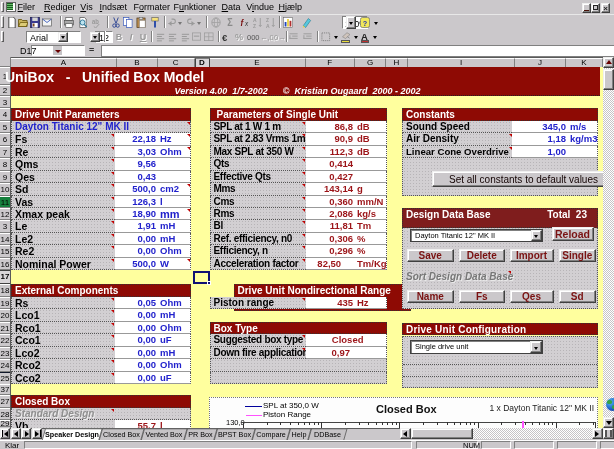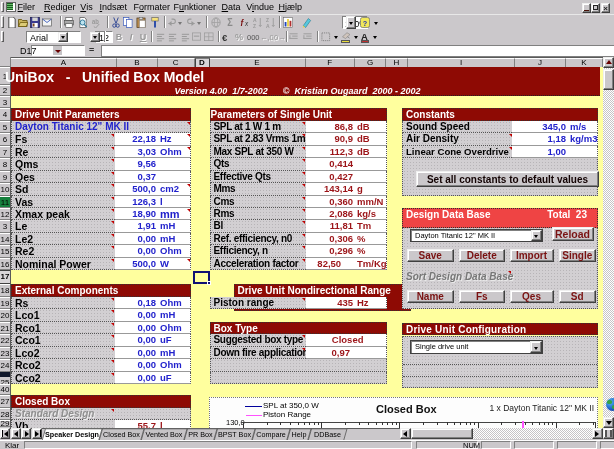--- a/index.html
+++ b/index.html
@@ -244,22 +244,22 @@
 <div class="ab" style="left:0;top:245.35px;width:10px;height:12.44999999999996px;background:#cbc8cb;border-bottom:1px solid #808080;border-top:1px solid #fff;font-size:8px;text-align:center;line-height:11.44999999999996px;color:#000;font-weight:normal;">15</div>
 <div class="ab" style="left:0;top:257.79999999999995px;width:10px;height:12.450000000000045px;background:#cbc8cb;border-bottom:1px solid #808080;border-top:1px solid #fff;font-size:8px;text-align:center;line-height:11.450000000000045px;color:#000;font-weight:normal;">16</div>
 <div class="ab" style="left:0;top:270.25px;width:10px;height:13.850000000000023px;background:#d8d5d8;border-top:1px solid #404040;border-bottom:1px solid #404040;font-size:8px;text-align:center;line-height:12.850000000000023px;color:#000;font-weight:bold;">17</div>
 <div class="ab" style="left:0;top:284.1px;width:10px;height:12.799999999999955px;background:#cbc8cb;border-bottom:1px solid #808080;border-top:1px solid #fff;font-size:8px;text-align:center;line-height:11.799999999999955px;color:#000;font-weight:normal;">18</div>
 <div class="ab" style="left:0;top:296.9px;width:10px;height:12.449999999999989px;background:#cbc8cb;border-bottom:1px solid #808080;border-top:1px solid #fff;font-size:8px;text-align:center;line-height:11.449999999999989px;color:#000;font-weight:normal;">19</div>
 <div class="ab" style="left:0;top:309.34999999999997px;width:10px;height:12.449999999999989px;background:#cbc8cb;border-bottom:1px solid #808080;border-top:1px solid #fff;font-size:8px;text-align:center;line-height:11.449999999999989px;color:#000;font-weight:normal;">20</div>
 <div class="ab" style="left:0;top:321.79999999999995px;width:10px;height:12.450000000000045px;background:#cbc8cb;border-bottom:1px solid #808080;border-top:1px solid #fff;font-size:8px;text-align:center;line-height:11.450000000000045px;color:#000;font-weight:normal;">21</div>
 <div class="ab" style="left:0;top:334.25px;width:10px;height:12.449999999999989px;background:#cbc8cb;border-bottom:1px solid #808080;border-top:1px solid #fff;font-size:8px;text-align:center;line-height:11.449999999999989px;color:#000;font-weight:normal;">22</div>
 <div class="ab" style="left:0;top:346.7px;width:10px;height:12.449999999999989px;background:#cbc8cb;border-bottom:1px solid #808080;border-top:1px solid #fff;font-size:8px;text-align:center;line-height:11.449999999999989px;color:#000;font-weight:normal;">23</div>
 <div class="ab" style="left:0;top:359.15px;width:10px;height:12.449999999999989px;background:#cbc8cb;border-bottom:1px solid #808080;border-top:1px solid #fff;font-size:8px;text-align:center;line-height:11.449999999999989px;color:#000;font-weight:normal;">24</div>
-<div class="ab" style="left:0;top:371.59999999999997px;width:10px;height:18px;background:#cbc8cb;border-bottom:1px solid #808080;border-top:5px solid #0f172a;font-size:8px;text-align:center;line-height:11.450000000000045px;color:#000;font-weight:normal;">25</div>
-<div class="ab" style="left:0;top:384.05px;width:10px;height:11.149999999999977px;background:#cbc8cb;border-bottom:1px solid #808080;border-top:1px solid #fff;font-size:8px;text-align:center;line-height:10.149999999999977px;color:#000;font-weight:normal;">40</div>
+<div class="ab" style="left:0;top:371.59999999999997px;width:10px;height:18px;background:#cbc8cb;border-bottom:1px solid #808080;border-top:1px solid #0f172a;font-size:8px;text-align:center;line-height:11.450000000000045px;color:#000;font-weight:normal;">25</div>
+<div class="ab" style="left:0;top:384.05px;width:10px;height:11.149999999999977px;background:#cbc8cb;border-bottom:1px solid #808080;border-top:1px solid #fff;font-size:8px;text-align:center;line-height:10.149999999999977px;color:#000;font-weight:normal;">37</div>
 <div class="ab" style="left:0;top:395.2px;width:10px;height:12.449999999999989px;background:#cbc8cb;border-bottom:1px solid #808080;border-top:1px solid #fff;font-size:8px;text-align:center;line-height:11.449999999999989px;color:#000;font-weight:normal;">27</div>
 <div class="ab" style="left:0;top:407.65px;width:10px;height:12.450000000000045px;background:#cbc8cb;border-bottom:1px solid #808080;border-top:1px solid #fff;font-size:8px;text-align:center;line-height:11.450000000000045px;color:#000;font-weight:normal;">28</div>
 <div class="ab" style="left:0;top:420.1px;width:10px;height:7.399999999999977px;background:#cbc8cb;border-bottom:1px solid #808080;border-top:1px solid #fff;font-size:8px;text-align:center;line-height:6.399999999999977px;color:#000;font-weight:normal;">29</div>
 <div class="ab" style="left:11px;top:66.5px;width:592px;height:361.0px;background:#ffff9e;"></div>
 <div class="ab" style="left:11px;top:66.5px;width:589px;height:29.5px;background:#8e0a04;border-bottom:1px dotted #222;"></div>
 <div class="ab" style="left:5px;top:68.5px;width:589px;height:16px;color:#fff;font-weight:bold;font-size:14px;text-align:left;">UniBox&nbsp;&nbsp;&nbsp;-&nbsp;&nbsp;&nbsp;Unified Box Model</div>
 <div class="ab" style="left:3px;top:85.5px;width:589px;height:11px;color:#fff;font-weight:bold;font-style:italic;font-size:9px;text-align:center;">Version 4.00&nbsp;&nbsp;1/7-2002&nbsp;&nbsp;&nbsp;&nbsp;&nbsp;&nbsp;©&nbsp;&nbsp;Kristian Ougaard&nbsp;&nbsp;2000 - 2002</div>
 <div class="ab" style="left:11px;top:108.4px;width:180px;height:12.450000000000003px;background:#8e0a04;border:1px dotted #333;color:#fff;font-weight:bold;font-size:10px;line-height:11.450000000000003px;padding-left:3px;white-space:nowrap;">Drive Unit Parameters</div>
 <div class="ab" style="left:11px;top:120.85000000000001px;width:180px;height:12.450000000000003px;background:#d2cfd2;background-image:radial-gradient(#b7b4b7 0.8px, transparent 0.9px);background-size:3px 3px;border-bottom:1px dotted #555;border-left:1px dotted #555;border-right:1px dotted #555;color:#2222cc;font-weight:bold;font-size:10px;line-height:12.450000000000003px;padding-left:3px;white-space:nowrap;">Dayton Titanic 12" MK II</div>
 <div class="tri" style="left:186.5px;top:121.85000000000001px;"></div>
@@ -274,21 +274,21 @@
 <div class="ab" style="left:114.5px;top:145.75px;width:41.5px;height:12.449999999999989px;color:#2222cc;font-weight:bold;font-size:9.5px;line-height:12.449999999999989px;text-align:right;white-space:nowrap;">3,03</div>
 <div class="ab" style="left:160px;top:145.75px;height:12.449999999999989px;color:#2222cc;font-weight:bold;font-size:9.5px;line-height:12.449999999999989px;white-space:nowrap;">Ohm</div>
 <div class="tri" style="left:111.0px;top:146.75px;"></div>
 <div class="tri" style="left:186.5px;top:146.75px;"></div>
 <div class="ab" style="left:11px;top:158.2px;width:103.5px;height:12.450000000000017px;background:#d2cfd2;background-image:radial-gradient(#b7b4b7 0.8px, transparent 0.9px);background-size:3px 3px;border-bottom:1px dotted #555;border-left:1px dotted #555;color:#000;font-weight:bold;font-size:10.5px;letter-spacing:0px;line-height:12.450000000000017px;padding-left:3px;white-space:nowrap;overflow:hidden;">Qms</div>
 <div class="ab" style="left:114.5px;top:158.2px;width:76.5px;height:12.450000000000017px;background:#fff;border-bottom:1px solid #999;border-right:1px dotted #555;"></div>
 <div class="ab" style="left:114.5px;top:158.2px;width:41.5px;height:12.450000000000017px;color:#2222cc;font-weight:bold;font-size:9.5px;line-height:12.450000000000017px;text-align:right;white-space:nowrap;">9,56</div>
 <div class="tri" style="left:111.0px;top:159.2px;"></div>
 <div class="ab" style="left:11px;top:170.65px;width:103.5px;height:12.449999999999989px;background:#d2cfd2;background-image:radial-gradient(#b7b4b7 0.8px, transparent 0.9px);background-size:3px 3px;border-bottom:1px dotted #555;border-left:1px dotted #555;color:#000;font-weight:bold;font-size:10.5px;letter-spacing:0px;line-height:12.449999999999989px;padding-left:3px;white-space:nowrap;overflow:hidden;">Qes</div>
 <div class="ab" style="left:114.5px;top:170.65px;width:76.5px;height:12.449999999999989px;background:#fff;border-bottom:1px solid #999;border-right:1px dotted #555;"></div>
-<div class="ab" style="left:114.5px;top:170.65px;width:41.5px;height:12.449999999999989px;color:#2222cc;font-weight:bold;font-size:9.5px;line-height:12.449999999999989px;text-align:right;white-space:nowrap;">0,37</div>
+<div class="ab" style="left:114.5px;top:170.65px;width:41.5px;height:12.449999999999989px;color:#2222cc;font-weight:bold;font-size:9.5px;line-height:12.449999999999989px;text-align:right;white-space:nowrap;">0,43</div>
 <div class="tri" style="left:111.0px;top:171.65px;"></div>
 <div class="ab" style="left:11px;top:183.1px;width:103.5px;height:12.450000000000017px;background:#d2cfd2;background-image:radial-gradient(#b7b4b7 0.8px, transparent 0.9px);background-size:3px 3px;border-bottom:1px dotted #555;border-left:1px dotted #555;color:#000;font-weight:bold;font-size:10.5px;letter-spacing:0px;line-height:12.450000000000017px;padding-left:3px;white-space:nowrap;overflow:hidden;">Sd</div>
 <div class="ab" style="left:114.5px;top:183.1px;width:76.5px;height:12.450000000000017px;background:#fff;border-bottom:1px solid #999;border-right:1px dotted #555;"></div>
 <div class="ab" style="left:114.5px;top:183.1px;width:41.5px;height:12.450000000000017px;color:#2222cc;font-weight:bold;font-size:9.5px;line-height:12.450000000000017px;text-align:right;white-space:nowrap;">500,0</div>
 <div class="ab" style="left:160px;top:183.1px;height:12.450000000000017px;color:#2222cc;font-weight:bold;font-size:9.5px;line-height:12.450000000000017px;white-space:nowrap;">cm2</div>
 <div class="tri" style="left:111.0px;top:184.1px;"></div>
 <div class="tri" style="left:186.5px;top:184.1px;"></div>
 <div class="ab" style="left:11px;top:195.55px;width:103.5px;height:12.449999999999989px;background:#d2cfd2;background-image:radial-gradient(#b7b4b7 0.8px, transparent 0.9px);background-size:3px 3px;border-bottom:1px dotted #555;border-left:1px dotted #555;color:#000;font-weight:bold;font-size:10.5px;letter-spacing:0px;line-height:12.449999999999989px;padding-left:3px;white-space:nowrap;overflow:hidden;">Vas</div>
 <div class="ab" style="left:114.5px;top:195.55px;width:76.5px;height:12.449999999999989px;background:#fff;border-bottom:1px solid #999;border-right:1px dotted #555;"></div>
 <div class="ab" style="left:114.5px;top:195.55px;width:41.5px;height:12.449999999999989px;color:#2222cc;font-weight:bold;font-size:9.5px;line-height:12.449999999999989px;text-align:right;white-space:nowrap;">126,3</div>
@@ -317,21 +317,21 @@
 <div class="tri" style="left:111.0px;top:246.35px;"></div>
 <div class="ab" style="left:11px;top:257.79999999999995px;width:103.5px;height:12.450000000000045px;background:#d2cfd2;background-image:radial-gradient(#b7b4b7 0.8px, transparent 0.9px);background-size:3px 3px;border-bottom:1px dotted #555;border-left:1px dotted #555;color:#000;font-weight:bold;font-size:10.5px;letter-spacing:0px;line-height:12.450000000000045px;padding-left:3px;white-space:nowrap;overflow:hidden;">Nominal Power</div>
 <div class="ab" style="left:114.5px;top:257.79999999999995px;width:76.5px;height:12.450000000000045px;background:#fff;border-bottom:1px solid #999;border-right:1px dotted #555;"></div>
 <div class="ab" style="left:114.5px;top:257.79999999999995px;width:41.5px;height:12.450000000000045px;color:#2222cc;font-weight:bold;font-size:9.5px;line-height:12.450000000000045px;text-align:right;white-space:nowrap;">500,0</div>
 <div class="ab" style="left:160px;top:257.79999999999995px;height:12.450000000000045px;color:#2222cc;font-weight:bold;font-size:9.5px;line-height:12.450000000000045px;white-space:nowrap;">W</div>
 <div class="tri" style="left:111.0px;top:258.79999999999995px;"></div>
 <div class="tri" style="left:186.5px;top:258.79999999999995px;"></div>
 <div class="ab" style="left:11px;top:284.1px;width:180px;height:12.799999999999955px;background:#8e0a04;border:1px dotted #333;color:#fff;font-weight:bold;font-size:10px;line-height:11.799999999999955px;padding-left:3px;white-space:nowrap;">External Components</div>
 <div class="ab" style="left:11px;top:296.9px;width:103.5px;height:12.449999999999989px;background:#d2cfd2;background-image:radial-gradient(#b7b4b7 0.8px, transparent 0.9px);background-size:3px 3px;border-bottom:1px dotted #555;border-left:1px dotted #555;color:#000;font-weight:bold;font-size:10.5px;letter-spacing:0px;line-height:12.449999999999989px;padding-left:3px;white-space:nowrap;overflow:hidden;">Rs</div>
 <div class="ab" style="left:114.5px;top:296.9px;width:76.5px;height:12.449999999999989px;background:#fff;border-bottom:1px solid #999;border-right:1px dotted #555;"></div>
-<div class="ab" style="left:114.5px;top:296.9px;width:41.5px;height:12.449999999999989px;color:#2222cc;font-weight:bold;font-size:9.5px;line-height:12.449999999999989px;text-align:right;white-space:nowrap;">0,18</div>
+<div class="ab" style="left:114.5px;top:296.9px;width:41.5px;height:12.449999999999989px;color:#2222cc;font-weight:bold;font-size:9.5px;line-height:12.449999999999989px;text-align:right;white-space:nowrap;">0,05</div>
 <div class="ab" style="left:160px;top:296.9px;height:12.449999999999989px;color:#2222cc;font-weight:bold;font-size:9.5px;line-height:12.449999999999989px;white-space:nowrap;">Ohm</div>
 <div class="tri" style="left:111.0px;top:297.9px;"></div>
 <div class="ab" style="left:11px;top:309.34999999999997px;width:103.5px;height:12.449999999999989px;background:#d2cfd2;background-image:radial-gradient(#b7b4b7 0.8px, transparent 0.9px);background-size:3px 3px;border-bottom:1px dotted #555;border-left:1px dotted #555;color:#000;font-weight:bold;font-size:10.5px;letter-spacing:0px;line-height:12.449999999999989px;padding-left:3px;white-space:nowrap;overflow:hidden;">Lco1</div>
 <div class="ab" style="left:114.5px;top:309.34999999999997px;width:76.5px;height:12.449999999999989px;background:#fff;border-bottom:1px solid #999;border-right:1px dotted #555;"></div>
 <div class="ab" style="left:114.5px;top:309.34999999999997px;width:41.5px;height:12.449999999999989px;color:#2222cc;font-weight:bold;font-size:9.5px;line-height:12.449999999999989px;text-align:right;white-space:nowrap;">0,00</div>
 <div class="ab" style="left:160px;top:309.34999999999997px;height:12.449999999999989px;color:#2222cc;font-weight:bold;font-size:9.5px;line-height:12.449999999999989px;white-space:nowrap;">mH</div>
 <div class="tri" style="left:111.0px;top:310.34999999999997px;"></div>
 <div class="ab" style="left:11px;top:321.79999999999995px;width:103.5px;height:12.450000000000045px;background:#d2cfd2;background-image:radial-gradient(#b7b4b7 0.8px, transparent 0.9px);background-size:3px 3px;border-bottom:1px dotted #555;border-left:1px dotted #555;color:#000;font-weight:bold;font-size:10.5px;letter-spacing:0px;line-height:12.450000000000045px;padding-left:3px;white-space:nowrap;overflow:hidden;">Rco1</div>
 <div class="ab" style="left:114.5px;top:321.79999999999995px;width:76.5px;height:12.450000000000045px;background:#fff;border-bottom:1px solid #999;border-right:1px dotted #555;"></div>
 <div class="ab" style="left:114.5px;top:321.79999999999995px;width:41.5px;height:12.450000000000045px;color:#2222cc;font-weight:bold;font-size:9.5px;line-height:12.450000000000045px;text-align:right;white-space:nowrap;">0,00</div>
@@ -357,21 +357,21 @@
 <div class="ab" style="left:114.5px;top:371.59999999999997px;width:41.5px;height:12.450000000000045px;color:#2222cc;font-weight:bold;font-size:9.5px;line-height:12.450000000000045px;text-align:right;white-space:nowrap;">0,00</div>
 <div class="ab" style="left:160px;top:371.59999999999997px;height:12.450000000000045px;color:#2222cc;font-weight:bold;font-size:9.5px;line-height:12.450000000000045px;white-space:nowrap;">uF</div>
 <div class="tri" style="left:111.0px;top:372.59999999999997px;"></div>
 <div class="ab" style="left:11px;top:395.2px;width:180px;height:12.449999999999989px;background:#8e0a04;border:1px dotted #333;color:#fff;font-weight:bold;font-size:10px;line-height:11.449999999999989px;padding-left:3px;white-space:nowrap;">Closed Box</div>
 <div class="ab" style="left:11px;top:407.65px;width:180px;height:12.450000000000045px;background:#d2cfd2;background-image:radial-gradient(#b7b4b7 0.8px, transparent 0.9px);background-size:3px 3px;border-bottom:1px dotted #555;border-left:1px dotted #555;border-right:1px dotted #555;color:#8f8f8f;text-shadow:1px 1px 0 #ededed;font-weight:bold;font-style:italic;font-size:10px;line-height:12.450000000000045px;padding-left:3px;">Standard Design</div>
 <div class="tri" style="left:111.0px;top:408.65px;"></div>
 <div class="ab" style="left:11px;top:420.1px;width:103.5px;height:12.449999999999989px;background:#d2cfd2;background-image:radial-gradient(#b7b4b7 0.8px, transparent 0.9px);background-size:3px 3px;border-bottom:1px dotted #555;border-left:1px dotted #555;color:#000;font-weight:bold;font-size:10.5px;letter-spacing:0px;line-height:12.449999999999989px;padding-left:3px;white-space:nowrap;overflow:hidden;">Vb</div>
 <div class="ab" style="left:114.5px;top:420.1px;width:76.5px;height:12.449999999999989px;background:#fff;border-bottom:1px solid #999;border-right:1px dotted #555;"></div>
 <div class="ab" style="left:114.5px;top:420.1px;width:41.5px;height:12.449999999999989px;color:#9c1418;font-weight:bold;font-size:9.5px;line-height:12.449999999999989px;text-align:right;white-space:nowrap;">55,7</div>
 <div class="ab" style="left:160px;top:420.1px;height:12.449999999999989px;color:#9c1418;font-weight:bold;font-size:9.5px;line-height:12.449999999999989px;white-space:nowrap;">l</div>
-<div class="ab" style="left:209.5px;top:108.4px;width:177.5px;height:12.450000000000003px;background:#8e0a04;border:1px dotted #333;color:#fff;font-weight:bold;font-size:10px;line-height:11.450000000000003px;padding-left:0;white-space:nowrap;">Parameters of Single Unit</div>
+<div class="ab" style="left:209.5px;top:108.4px;width:177.5px;height:12.450000000000003px;background:#8e0a04;border:1px dotted #333;color:#fff;font-weight:bold;font-size:10px;line-height:11.450000000000003px;padding-left:6px;white-space:nowrap;">Parameters of Single Unit</div>
 <div class="ab" style="left:209.5px;top:120.85000000000001px;width:96.0px;height:12.450000000000003px;background:#d2cfd2;background-image:radial-gradient(#b7b4b7 0.8px, transparent 0.9px);background-size:3px 3px;border-bottom:1px dotted #555;border-left:1px dotted #555;color:#000;font-weight:bold;font-size:10px;letter-spacing:-0.3px;line-height:12.450000000000003px;padding-left:3px;white-space:nowrap;overflow:hidden;">SPL at 1 W 1 m</div>
 <div class="ab" style="left:305.5px;top:120.85000000000001px;width:81.5px;height:12.450000000000003px;background:#fff;border-bottom:1px solid #999;border-right:1px dotted #555;"></div>
 <div class="ab" style="left:305.5px;top:120.85000000000001px;width:47.5px;height:12.450000000000003px;color:#9c1418;font-weight:bold;font-size:9.5px;line-height:12.450000000000003px;text-align:right;white-space:nowrap;">86,8</div>
 <div class="ab" style="left:357px;top:120.85000000000001px;height:12.450000000000003px;color:#9c1418;font-weight:bold;font-size:9.5px;line-height:12.450000000000003px;white-space:nowrap;">dB</div>
 <div class="tri" style="left:302.0px;top:121.85000000000001px;"></div>
 <div class="ab" style="left:209.5px;top:133.3px;width:96.0px;height:12.449999999999989px;background:#d2cfd2;background-image:radial-gradient(#b7b4b7 0.8px, transparent 0.9px);background-size:3px 3px;border-bottom:1px dotted #555;border-left:1px dotted #555;color:#000;font-weight:bold;font-size:10px;letter-spacing:-0.3px;line-height:12.449999999999989px;padding-left:3px;white-space:nowrap;overflow:hidden;">SPL at 2.83 Vrms 1m</div>
 <div class="ab" style="left:305.5px;top:133.3px;width:81.5px;height:12.449999999999989px;background:#fff;border-bottom:1px solid #999;border-right:1px dotted #555;"></div>
 <div class="ab" style="left:305.5px;top:133.3px;width:47.5px;height:12.449999999999989px;color:#9c1418;font-weight:bold;font-size:9.5px;line-height:12.449999999999989px;text-align:right;white-space:nowrap;">90,9</div>
 <div class="ab" style="left:357px;top:133.3px;height:12.449999999999989px;color:#9c1418;font-weight:bold;font-size:9.5px;line-height:12.449999999999989px;white-space:nowrap;">dB</div>
 <div class="tri" style="left:302.0px;top:134.3px;"></div>
@@ -448,23 +448,23 @@
 <div class="ab" style="left:570px;top:120.85000000000001px;height:12.450000000000003px;color:#2222cc;font-weight:bold;font-size:9.5px;line-height:12.450000000000003px;white-space:nowrap;">m/s</div>
 <div class="ab" style="left:402px;top:133.3px;width:110px;height:12.449999999999989px;background:#d2cfd2;background-image:radial-gradient(#b7b4b7 0.8px, transparent 0.9px);background-size:3px 3px;border-bottom:1px dotted #555;border-left:1px dotted #555;color:#000;font-weight:bold;font-size:10px;letter-spacing:0px;line-height:12.449999999999989px;padding-left:3px;white-space:nowrap;overflow:hidden;">Air Density</div>
 <div class="ab" style="left:512px;top:133.3px;width:86px;height:12.449999999999989px;background:#fff;border-bottom:1px solid #999;border-right:1px dotted #555;"></div>
 <div class="ab" style="left:512px;top:133.3px;width:54px;height:12.449999999999989px;color:#2222cc;font-weight:bold;font-size:9.5px;line-height:12.449999999999989px;text-align:right;white-space:nowrap;">1,18</div>
 <div class="ab" style="left:570px;top:133.3px;height:12.449999999999989px;color:#2222cc;font-weight:bold;font-size:9.5px;line-height:12.449999999999989px;white-space:nowrap;">kg/m3</div>
 <div class="tri" style="left:508.5px;top:134.3px;"></div>
 <div class="ab" style="left:402px;top:145.75px;width:110px;height:12.449999999999989px;background:#d2cfd2;background-image:radial-gradient(#b7b4b7 0.8px, transparent 0.9px);background-size:3px 3px;border-bottom:1px dotted #555;border-left:1px dotted #555;color:#000;font-weight:bold;font-size:9.6px;letter-spacing:0px;line-height:12.449999999999989px;padding-left:3px;white-space:nowrap;overflow:hidden;">Linear Cone Overdrive</div>
 <div class="ab" style="left:512px;top:145.75px;width:86px;height:12.449999999999989px;background:#fff;border-bottom:1px solid #999;border-right:1px dotted #555;"></div>
 <div class="ab" style="left:512px;top:145.75px;width:54px;height:12.449999999999989px;color:#2222cc;font-weight:bold;font-size:9.5px;line-height:12.449999999999989px;text-align:right;white-space:nowrap;">1,00</div>
 <div class="tri" style="left:508.5px;top:146.75px;"></div>
-<div class="ab btn" style="left:416px;top:170.5px;width:183px;height:16.5px;font-size:10px;font-weight:bold;text-align:center;line-height:15px;color:#140404;">Set all constants to default values</div>
+<div class="ab btn" style="left:432px;top:170.5px;width:183px;height:16.5px;font-size:10px;font-weight:normal;text-align:center;line-height:15px;color:#140404;">Set all constants to default values</div>
 <div class="ab" style="left:402px;top:208.0px;width:196px;height:101.34999999999997px;background:#d2cfd2;background-image:radial-gradient(#b7b4b7 0.8px, transparent 0.9px);background-size:3px 3px;border:1px dotted #555;"></div>
-<div class="ab" style="left:402px;top:208.0px;width:196px;height:20px;background:#ef4444;border:1px dotted #333;color:#fff;font-weight:bold;font-size:10px;line-height:11.449999999999989px;padding-left:3px;white-space:nowrap;">Design Data Base<span style="position:absolute;right:10px;">Total&nbsp; 23</span></div>
+<div class="ab" style="left:402px;top:208.0px;width:196px;height:20px;background:#7f1d1d;border:1px dotted #333;color:#fff;font-weight:bold;font-size:10px;line-height:11.449999999999989px;padding-left:3px;white-space:nowrap;">Design Data Base<span style="position:absolute;right:10px;">Total&nbsp; 23</span></div>
 <div class="ab" style="left:410px;top:229px;width:133px;height:13px;background:#fff;border:1px solid #404040;box-shadow:inset 1px 1px 0 #808080;font-size:7.5px;line-height:12px;padding-left:4px;color:#000;">Dayton Titanic 12" MK II</div>
 <div class="ab btn" style="left:531px;top:230px;width:11px;height:11px;"></div>
 <div class="ab" style="left:533.5px;top:235px;width:0;height:0;border-left:2.5px solid transparent;border-right:2.5px solid transparent;border-top:3px solid #000;"></div>
 <div class="ab btn" style="left:551.5px;top:226.5px;width:42px;height:14.5px;font-size:10.5px;font-weight:bold;color:#7a1212;text-align:center;line-height:13.5px;">Reload</div>
 <div class="ab btn" style="left:406.5px;top:248.5px;width:47.5px;height:13px;font-size:10px;font-weight:bold;color:#7a1212;text-align:center;line-height:12px;">Save</div>
 <div class="ab btn" style="left:459px;top:248.5px;width:45.5px;height:13px;font-size:10px;font-weight:bold;color:#7a1212;text-align:center;line-height:12px;">Delete</div>
 <div class="ab btn" style="left:509.5px;top:248.5px;width:44px;height:13px;font-size:10px;font-weight:bold;color:#7a1212;text-align:center;line-height:12px;">Import</div>
 <div class="ab btn" style="left:558.5px;top:248.5px;width:37.5px;height:13px;font-size:10px;font-weight:bold;color:#7a1212;text-align:center;line-height:12px;">Single</div>
 <div class="ab" style="left:402px;top:270.25px;width:196px;height:13.850000000000023px;color:#777;text-shadow:1px 1px 0 #e9e9e9;font-weight:bold;font-style:italic;font-size:10px;line-height:13.850000000000023px;padding-left:4px;">Sort Design Data Base</div>
 <div class="tri" style="left:508px;top:271.25px;"></div>

